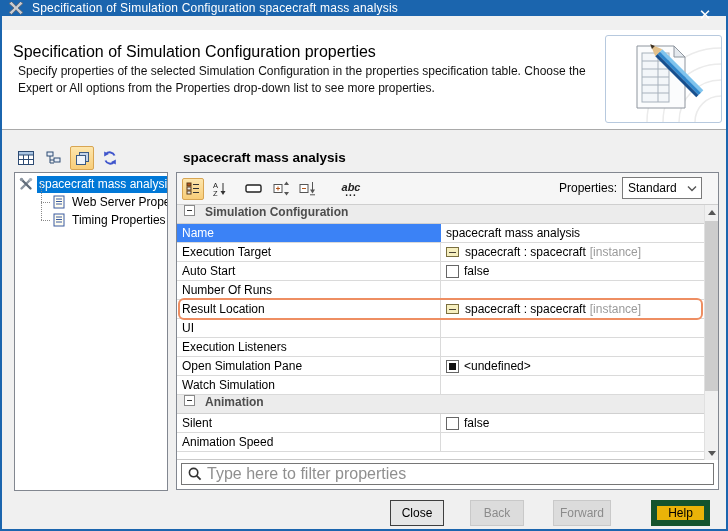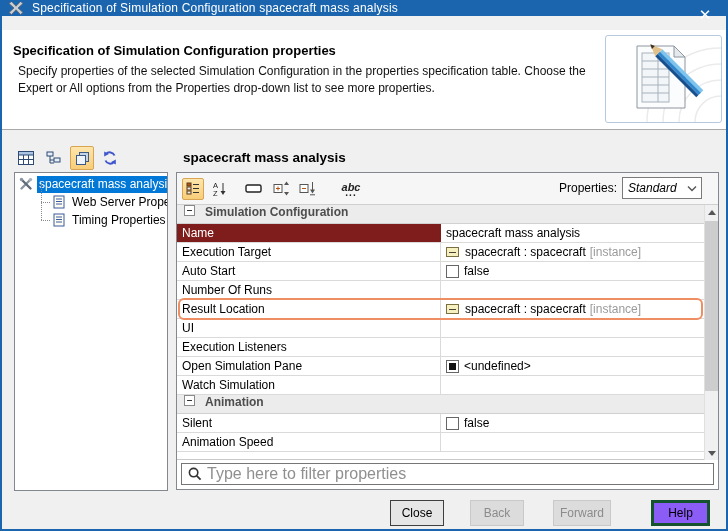--- a/index.html
+++ b/index.html
@@ -11,21 +11,21 @@
   .win-border{position:absolute;inset:0;border:2px solid #1b65ae;pointer-events:none;z-index:50;}
 
   
   .titlebar{position:absolute;top:0;left:0;right:0;height:16px;background:#1b65ae;display:flex;align-items:center;padding-left:8px;}
   .app-icon{width:17px;height:17px;margin-right:7px;display:flex;align-items:center;}
   .title{color:#fff;font-size:12px;letter-spacing:.2px;}
   .close-btn{position:absolute;right:0;top:0;width:46px;height:30px;display:flex;align-items:center;justify-content:center;color:#fff;font-size:15px;cursor:default;}
 
   
   .header{position:absolute;top:30px;left:0;right:0;height:100px;background:#fff;border-bottom:1px solid #a9a9a9;}
-  .h-title{position:absolute;left:13px;top:13px;font-weight:bold;font-size:13px;}
+  .h-title{position:absolute;left:13px;top:13px;font-weight:normal;font-size:16px;}
   .h-desc{position:absolute;left:18px;top:33px;width:580px;font-size:12px;line-height:17px;color:#111;}
   .banner{position:absolute;right:6px;top:5px;width:117px;height:88px;border:1px solid #b7c9de;border-radius:3px;background:#fff;overflow:hidden;}
 
   
   .left-toolbar{position:absolute;left:14px;top:146px;display:flex;align-items:center;}
   .lt-btn{width:24px;height:24px;display:flex;align-items:center;justify-content:center;margin-right:4px;border:1px solid transparent;border-radius:2px;}
   .lt-btn.sel{background:linear-gradient(#fde6ad,#f8cd79);border:1px solid #d8a552;}
   .main-heading{position:absolute;left:183px;top:150px;font-size:13.5px;font-weight:bold;}
 
   
@@ -41,31 +41,31 @@
   
   .right-panel{position:absolute;left:176px;top:172px;width:543px;height:318px;background:#fff;border:1px solid #828790;}
   .table-toolbar{position:absolute;left:0;right:0;top:0;height:32px;background:#f6f6f6;border-bottom:1px solid #cfcfcf;display:flex;align-items:center;padding-left:5px;}
   .tb-ico{width:22px;height:22px;display:flex;align-items:center;justify-content:center;margin-right:4px;border:1px solid transparent;border-radius:2px;}
   .tb-ico.sel{background:linear-gradient(#fde6ad,#f8cd79);border:1px solid #d8a552;}
   .tb-ico.g1{margin-right:12px;}.tb-ico.g2{margin-right:6px;}.tb-ico.g3{margin-right:22px;}
   .abc{font-style:italic;font-weight:bold;font-size:11px;color:#222;line-height:8px;text-align:center;}
   .abc small{display:block;font-style:normal;font-weight:bold;letter-spacing:1px;font-size:10px;line-height:4px;}
   .props-area{position:absolute;right:16px;top:4px;display:flex;align-items:center;}
   .props-label{margin-right:5px;color:#000;}
-  .combo{width:80px;height:22px;background:#fff;border:1px solid #7a7a7a;display:flex;align-items:center;padding-left:5px;position:relative;font-style:italic;}
+  .combo{width:80px;height:22px;background:#fff;border:1px solid #7a7a7a;display:flex;align-items:center;padding-left:5px;position:relative;}
   .combo .chev{position:absolute;right:4px;top:7px;}
 
   .prop-table{position:absolute;left:0;right:14px;top:32px;bottom:29px;overflow:hidden;border-bottom:1px solid #c9c9c9;}
   .row{height:19px;display:flex;align-items:flex-start;border-bottom:1px solid #dadada;position:relative;}
   .row.section{background:#ececec;border-bottom:1px solid #d0d0d0;}
   .minus-box{width:11px;height:11px;border:1px solid #8a8a8a;background:#fff;margin-left:7px;margin-right:10px;position:relative;flex:0 0 auto;}
   .minus-box::after{content:"";position:absolute;left:2px;right:2px;top:4px;border-top:1px solid #333;}
   .sec-label{font-weight:bold;color:#4d4d4d;}
   .name-cell{width:264px;height:100%;display:flex;align-items:center;padding-left:5px;border-right:1px solid #dadada;flex:0 0 auto;overflow:hidden;}
-  .name-cell.sel{background:#7f1d1d;color:#fff;border-right:none;}
+  .name-cell.sel{background:#3b82f6;color:#fff;border-right:none;}
   .value-cell{flex:1 1 auto;height:100%;display:flex;align-items:center;padding-left:5px;overflow:hidden;white-space:nowrap;}
   .row.highlight::after{content:"";position:absolute;left:1px;right:1px;top:-2px;bottom:-2px;border:2px solid #ee8e62;border-radius:6px;pointer-events:none;z-index:3;}
   .inst-icon{width:13px;height:10px;background:#f6efbf;border:1px solid #7a6f3f;margin-right:6px;position:relative;flex:0 0 auto;}
   .inst-icon::after{content:"";position:absolute;left:2px;right:2px;top:4px;border-top:1px solid #4a4334;}
   .cb{width:13px;height:13px;border:1px solid #666;background:#fff;margin-right:5px;position:relative;flex:0 0 auto;}
   .cb.filled::after{content:"";position:absolute;left:2px;top:2px;width:7px;height:7px;background:#111;}
   .suffix{color:#9a9a9a;margin-left:4px;}
 
   .vscroll{position:absolute;right:0;top:32px;bottom:29px;width:14px;background:#f0f0f0;border-left:1px solid #e0e0e0;}
   .sb-up,.sb-down{position:absolute;left:0;width:13px;height:14px;display:flex;align-items:center;justify-content:center;}
@@ -75,21 +75,21 @@
   .sb-thumb{position:absolute;left:0;top:16px;width:13px;height:170px;background:#cdcdcd;}
 
   .filter-bar{position:absolute;left:0;right:0;bottom:0;height:29px;}
   .filter-box{position:absolute;left:4px;right:4px;top:3px;bottom:4px;border:1px solid #767676;background:#fff;display:flex;align-items:center;}
   .mag{margin:0 5px 0 6px;display:flex;}
   .filter-input{flex:1;border:none;outline:none;font-family:"Liberation Sans",sans-serif;font-size:16px;padding:0;background:transparent;}
   .filter-input::placeholder{color:#8f8f8f;}
 
   
   .footer{position:absolute;left:0;right:0;bottom:0;height:41px;}
-  .fbtn{position:absolute;top:10px;height:26px;background:#8b5cf6;border:3px solid #14532d;font-family:"Liberation Sans",sans-serif;font-size:12px;color:#000;padding:0;}
+  .fbtn{position:absolute;top:10px;height:26px;background:#eab308;border:6px solid #14532d;font-family:"Liberation Sans",sans-serif;font-size:12px;color:#000;padding:0;}
   .fbtn.default{border:1px solid #3f3f3f;background:#e6e6e6;}
   .fbtn.disabled{background:#dcdcdc;border:1px solid #c9c9c9;color:#8b8b8b;}
   .btn-close{left:390px;width:54px;}
   .btn-back{left:470px;width:54px;}
   .btn-forward{left:553px;width:58px;}
   .btn-help{left:651px;width:59px;}
 </style>
 </head>
 <body>
 

